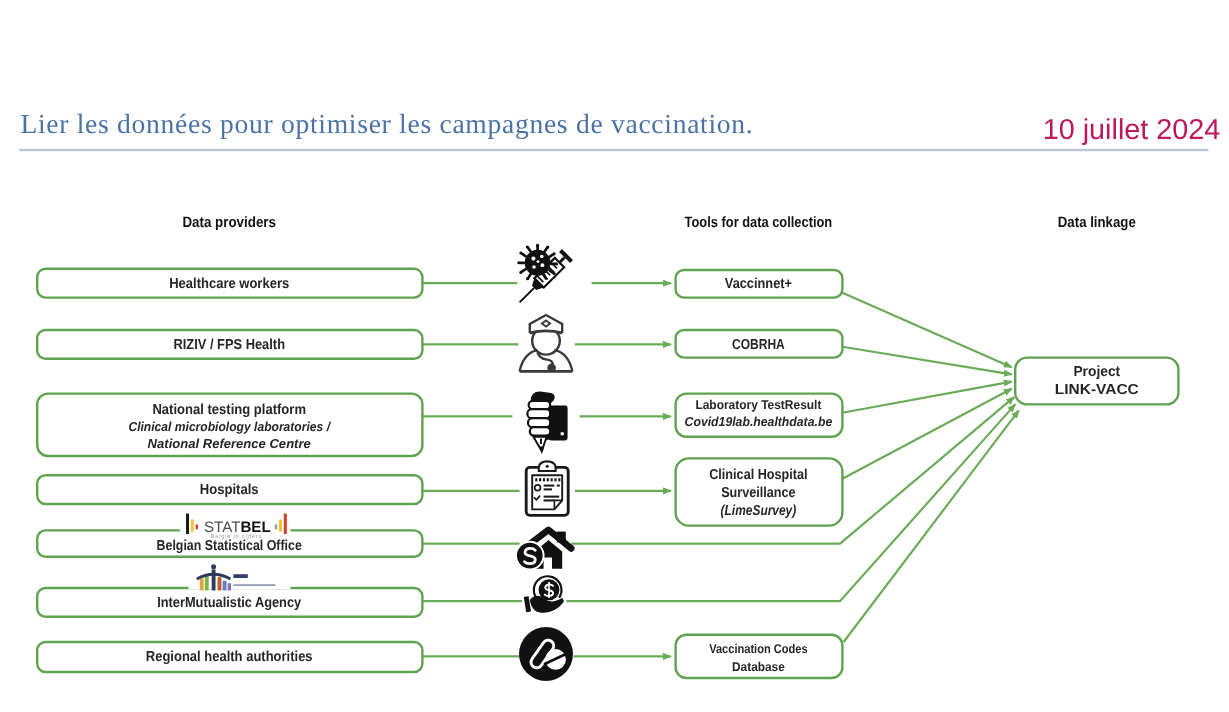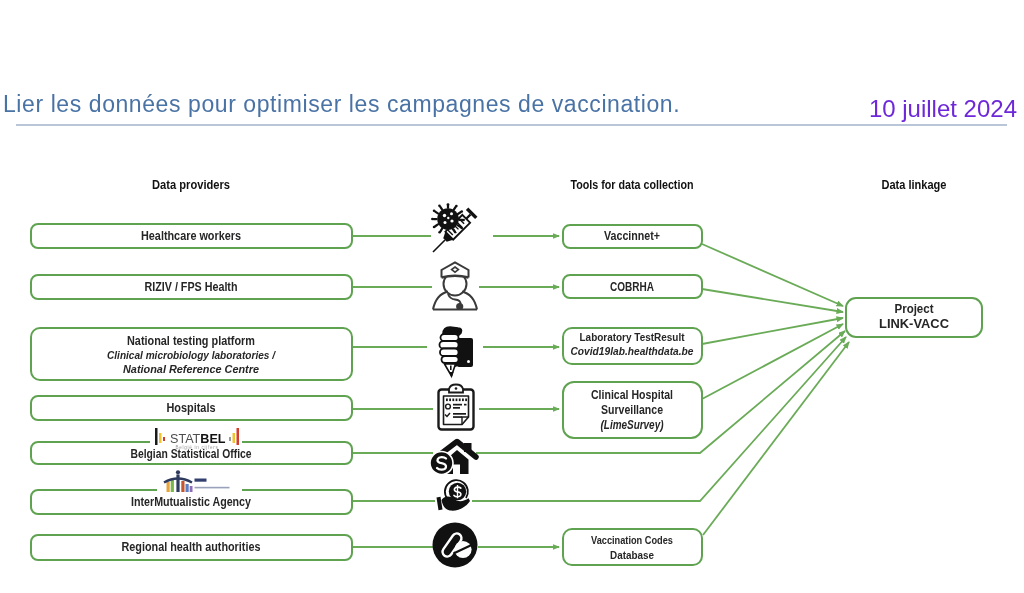--- a/index.html
+++ b/index.html
@@ -1,19 +1,19 @@
 <!DOCTYPE html>
 <html><head>
 <meta charset="utf-8">
 <style>
   html,body{margin:0;padding:0;background:#ffffff;}
   body{width:1024px;height:593px;position:relative;overflow:hidden;
        font-family:"Liberation Sans",sans-serif;}
-  #title{position:absolute;left:3px;top:91px;font-size:23px;letter-spacing:0.58px;color:#4a73a5;}
-  #date{position:absolute;right:7px;top:95px;font-size:24px;color:#6d28d9;text-align:center;}
+  #title{position:absolute;left:17px;top:91px;font-size:23px;letter-spacing:0.58px;color:#4a73a5;font-family:Liberation Serif, serif;}
+  #date{position:absolute;right:7px;top:95px;font-size:24px;color:#be185d;text-align:center;}
   #rule{position:absolute;left:16px;top:124px;width:991px;height:2px;background:#b9c6d8;}
   svg{position:absolute;left:0;top:0;filter:blur(0.3px);}
   .bt{font-weight:bold;font-size:12px;fill:#262626;}
   .bts{font-weight:bold;font-size:10.6px;fill:#262626;}
   .bti{font-weight:bold;font-size:10.8px;font-style:italic;fill:#262626;}
   .hd{font-weight:bold;font-size:12.5px;fill:#111;}
   .it{font-style:italic;}
 </style>
 </head>
 <body>

